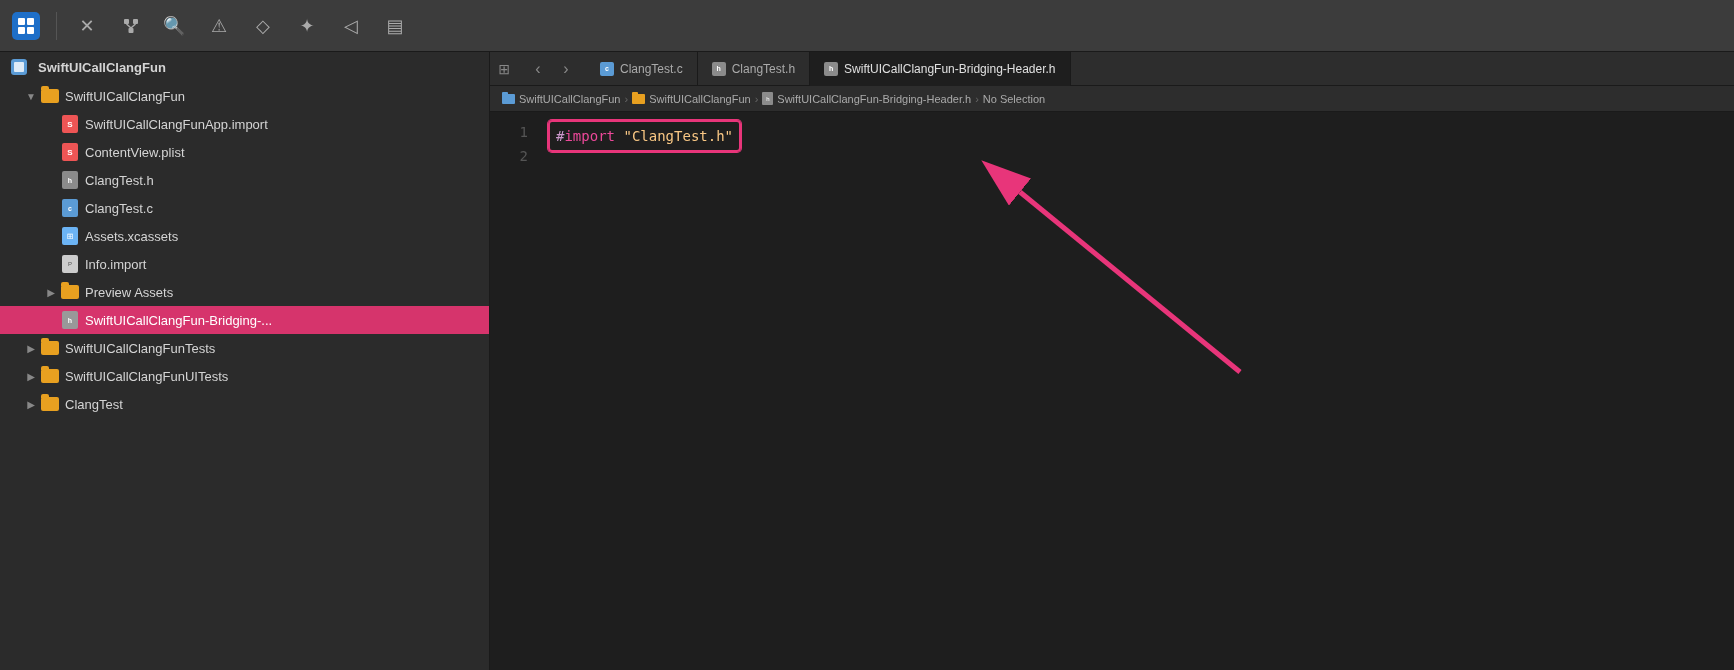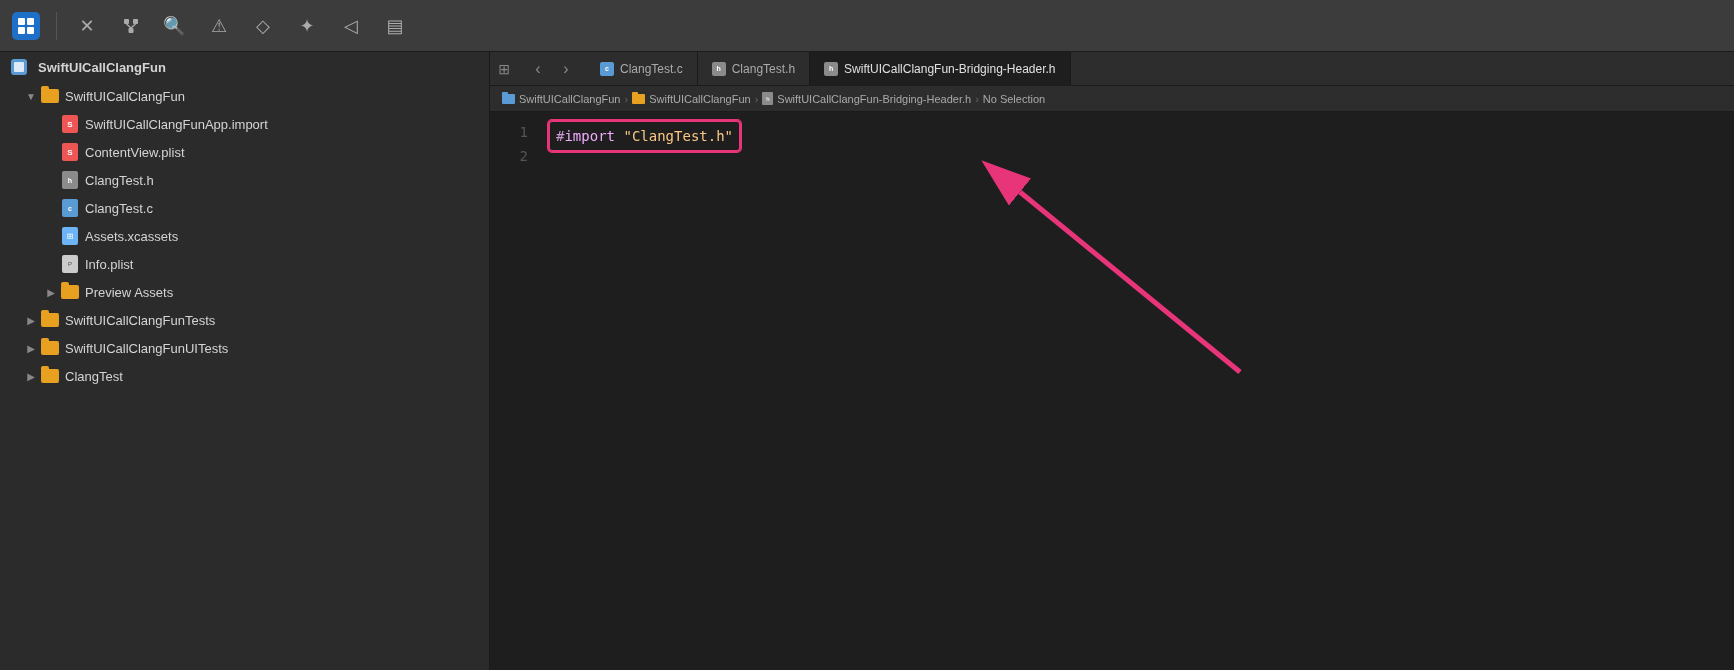--- a/index.html
+++ b/index.html
@@ -346,21 +346,21 @@
     
     .import-highlight {
       display: inline-block;
       background: transparent;
       border: 2px solid #e8357a;
       border-radius: 4px;
       padding: 2px 6px;
       box-shadow: 0 0 0 1px #e8357a;
     }
     .kw-hash { color: #cc99cd; }
-    .kw-import { color: #f0abfc; text-align: center; }
+    .kw-import { color: #ec4899; text-align: center; }
     .kw-string { color: #f9c784; }
 
     
     .editor-wrapper {
       position: relative;
       flex: 1;
       display: flex;
       flex-direction: column;
     }
 
@@ -477,31 +477,38 @@
           <div class="file-xcassets" style="font-size:8px">⊞</div>
         </div>
       <span>Assets.xcassets</span>
     </div>
 
     <div class="tree-item indent-2">
       <div class="chevron" style="visibility:hidden">▶</div>
       <div class="icon">
           <div class="file-plist">P</div>
         </div>
-      <span>Info.plist</span>
+      <span>Info.import</span>
     </div>
 
     <div class="tree-item indent-2">
       <div class="chevron">▶</div>
       <div class="icon">
           <div class="folder-icon"></div>
         </div>
       <span>Preview Assets</span>
     </div>
 
+    <div class="tree-item indent-2 selected">
+      <div class="chevron" style="visibility:hidden">▶</div>
+      <div class="icon">
+          <div class="file-h" style="background:#999">h</div>
+        </div>
+      <span>SwiftUICallClangFun-Bridging-...</span>
+    </div>
 
     <div class="tree-item indent-1">
       <div class="chevron">▶</div>
       <div class="icon">
           <div class="folder-icon"></div>
         </div>
       <span>SwiftUICallClangFunTests</span>
     </div>
 
     <div class="tree-item indent-1">

